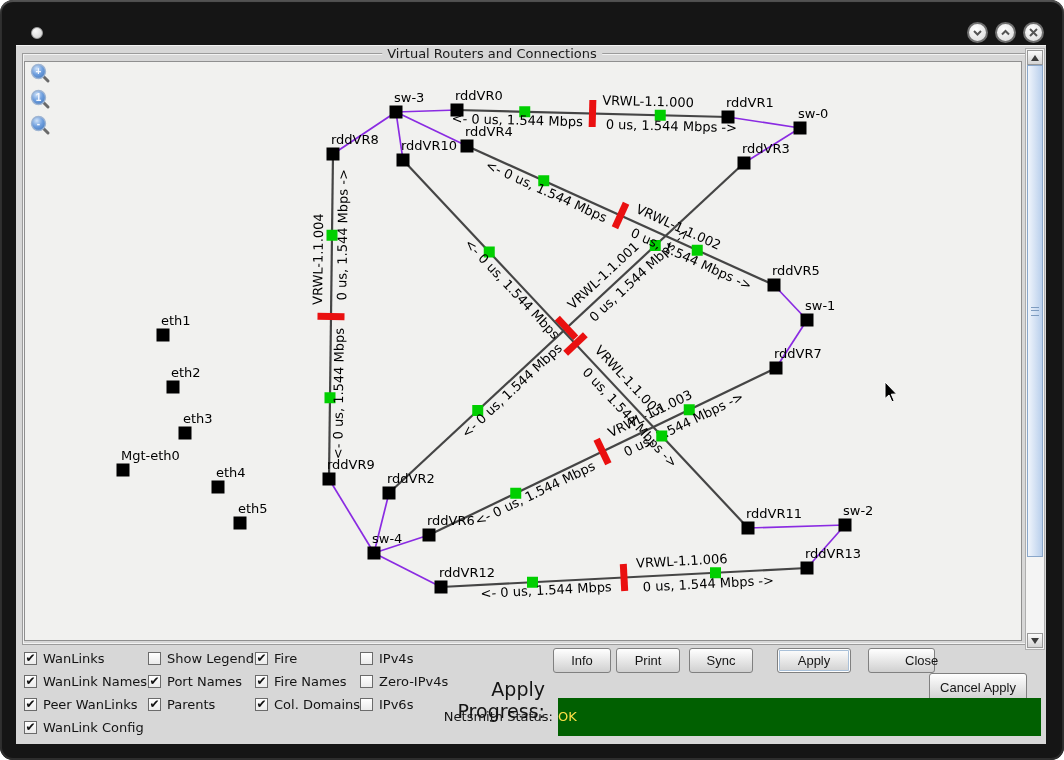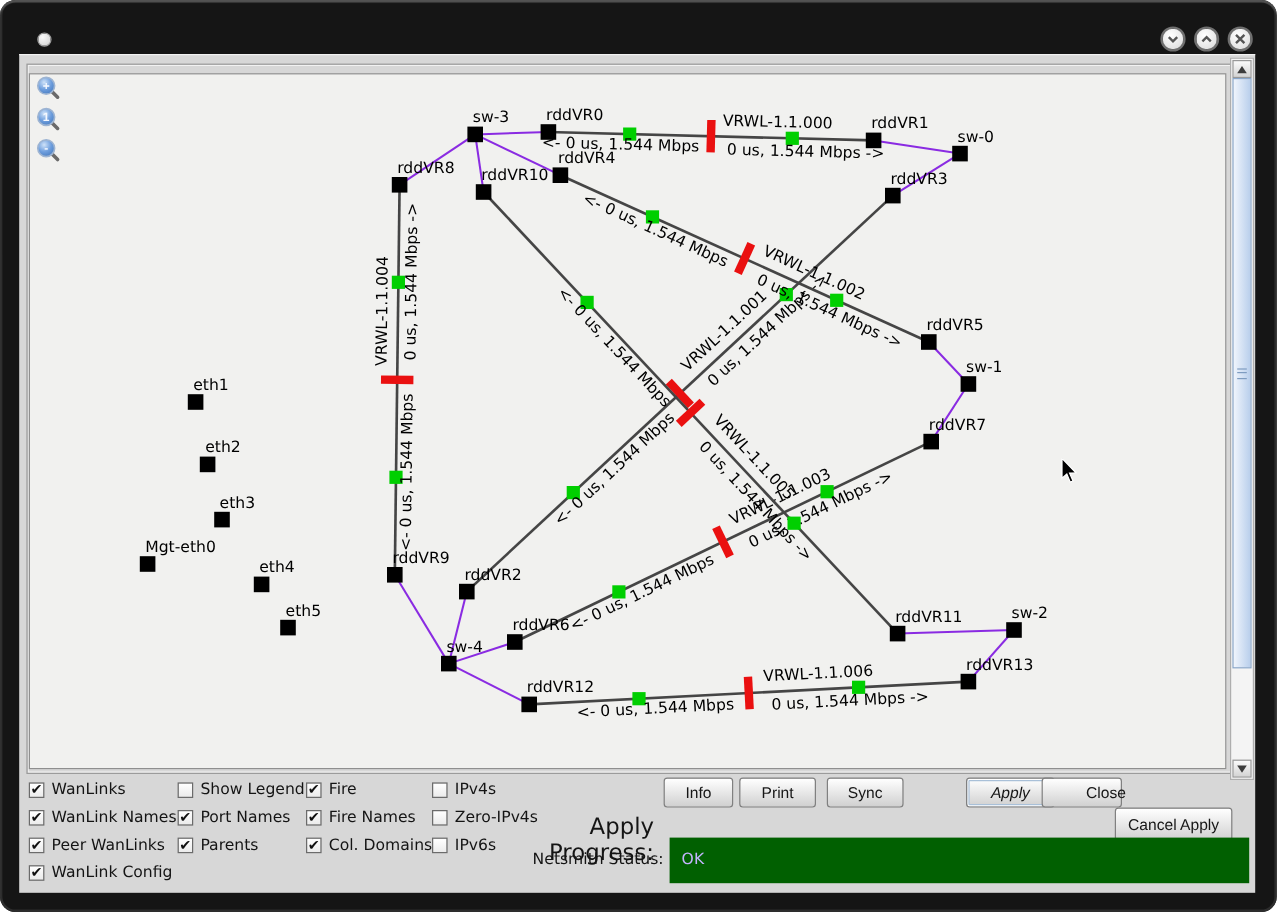--- a/index.html
+++ b/index.html
@@ -57,21 +57,21 @@
   #cancel-apply{position:absolute;left:929px;top:673px;width:98px;height:28px;box-sizing:border-box;
     border-radius:3px;background:linear-gradient(#ffffff,#d0d0d0);border:1px solid #808080;
     font-size:13px;color:#161616;text-align:center;line-height:25px;}
   #progress-label{position:absolute;left:420px;top:678px;width:125px;text-align:right;
     font-size:19px;color:#141414;}
   #progress-bar{position:absolute;left:549px;top:675px;width:368px;height:18px;box-sizing:border-box;
     border:1px solid #8b8b8b;color:#ffffff;font-size:12px;text-align:center;line-height:16px;}
   #status-label{position:absolute;left:437px;top:709px;width:116px;text-align:right;
     font-size:13px;color:#141414;}
   #status-box{position:absolute;left:558px;top:698px;width:483px;height:38px;box-sizing:border-box;
-    color:#c4b5fd;font-size:13px;line-height:37px;padding-left:10px;}
+    color:#fde047;font-size:13px;line-height:37px;}
 </style>
 </head>
 <body>
 
 <div class="page">
   <div class="frame"></div>
 
   <div class="win-menu-icon"></div>
   <div class="winbtns">
     <div class="wbtn">
@@ -87,20 +87,21 @@
     <div class="wbtn">
       <svg width="11" height="11" viewBox="0 0 11 11">
         <path d="M2,2 L9,9 M9,2 L2,9" stroke="#555" stroke-width="2" fill="none"></path>
       </svg>
     </div>
   </div>
 
   <div class="main"></div>
 
   <div class="netpanel">
+    <div class="legend">Virtual Routers and Connections</div>
     <div class="canvas" style="background: rgb(241, 241, 239);"></div>
   </div>
 
   <div class="vscroll">
     <div class="sbtn up">
         <div class="tri-up"></div>
       </div>
     <div class="thumb">
         <div class="grip"></div>
       </div>
@@ -338,21 +339,21 @@
           <span class="cb-box"></span>
           <span class="cb-label">IPv6s</span>
         </div>
       </div>
     </div>
 
   <div id="action-buttons">
       <button class="btn" style="left: 553px; width: 58px;">Info</button>
       <button class="btn" style="left: 616px; width: 64px;">Print</button>
       <button class="btn" style="left: 689px; width: 64px;">Sync</button>
-      <button class="btn focused" style="left: 805px; width: 74px; font-style: italic;">Apply</button>
+      <button class="btn focused" style="left: 777px; width: 74px;">Apply</button>
       <button class="btn" style="left: 868px; width: 67px; padding-left: 36px;">Close</button>
     </div>
 
   <div id="progress-label">Apply Progress:</div>
   <button id="cancel-apply">Cancel Apply</button>
 
   <div id="status-label">Netsmith Status:</div>
   <div id="status-box" style="background: rgb(1, 96, 1);">OK</div>
 
   <svg id="cursor" width="14" height="22" viewBox="0 0 14 22">

